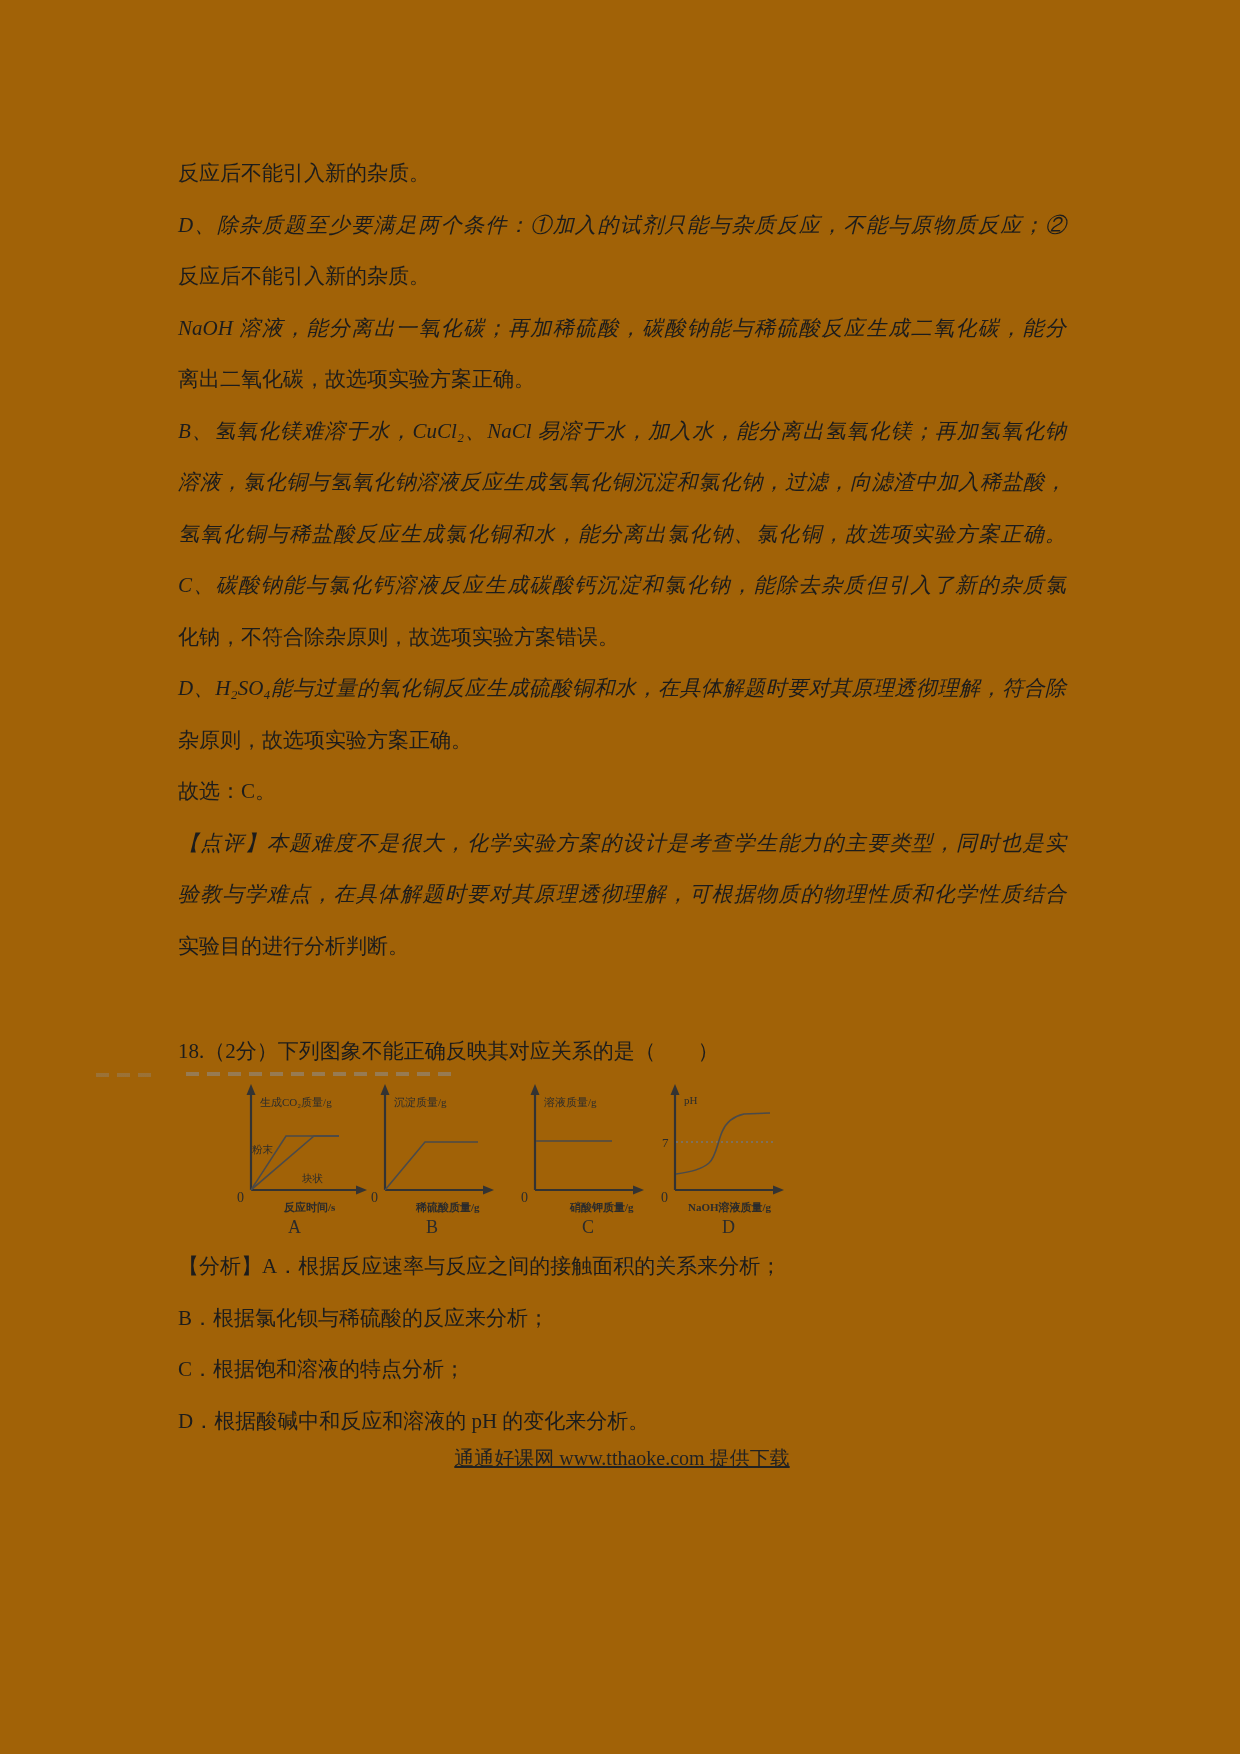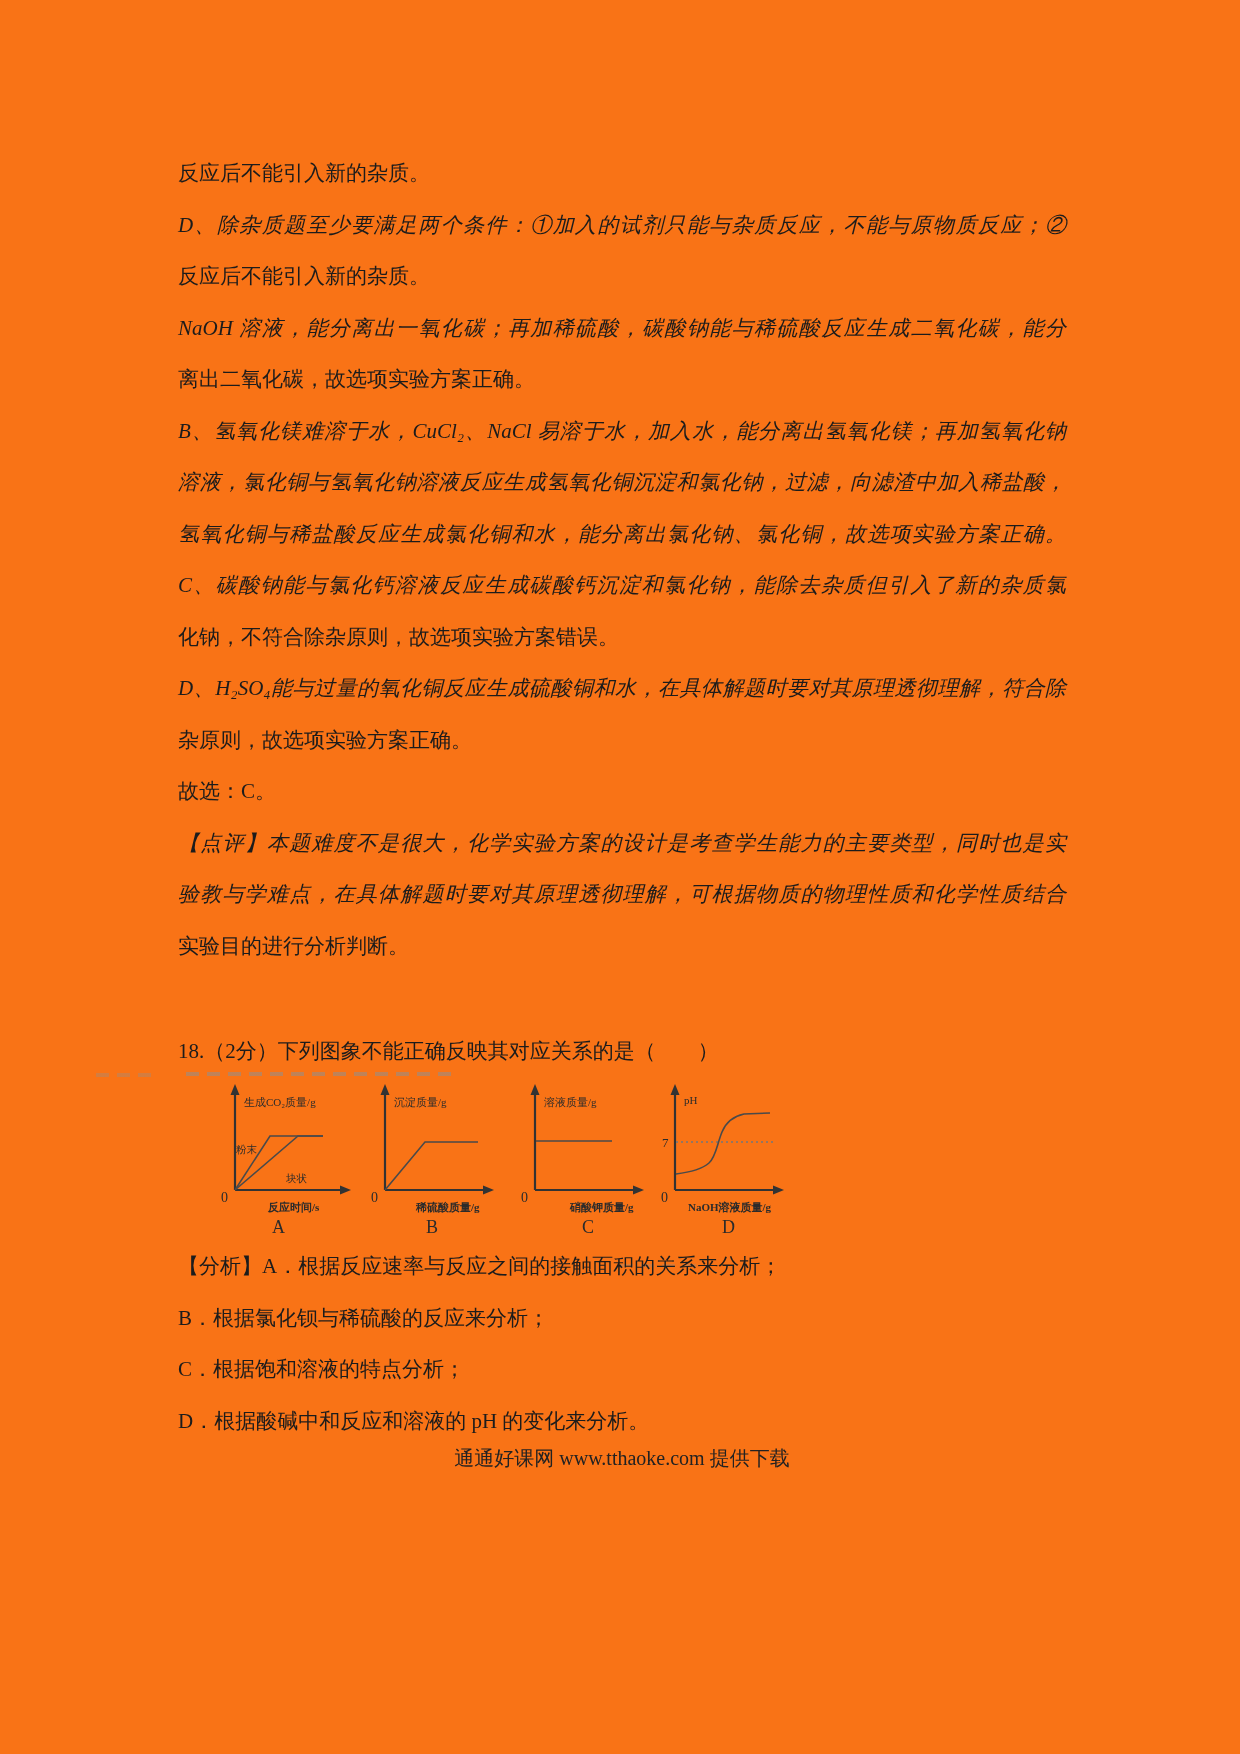--- a/index.html
+++ b/index.html
@@ -1,19 +1,19 @@
 <!DOCTYPE html>
 <html><head>
 <meta charset="utf-8">
 <style>
   html,body{margin:0;padding:0;background:#e8e8e8;}
   #page{
     position:relative;
     width:1240px;height:1754px;
-    background:#f97316;
+    background:#a16207;
     font-family:"Liberation Serif","DejaVu Serif",serif;
     color:#1c1c1c;
     overflow:hidden;
   }
   .textcol{position:absolute;left:178px;width:888px;}
   .doc-line{
     height:51.5px;line-height:51.5px;
     font-size:21px;white-space:nowrap;
     color:#1c1c1c;
   }
@@ -23,20 +23,21 @@
     text-align-last:justify;
     font-style:italic;
   }
   #main-text{top:148px;}
   #question-line{top:1026px;}
   #analysis-text{top:1241px;}
   #footer-line{
     position:absolute;left:178px;top:1433px;width:888px;
     height:51.5px;line-height:51.5px;font-size:20px;text-align:center;
     color:#222;
+    text-decoration:underline;
   }
   
   .smudge{
     position:absolute;height:4px;opacity:.55;
     background:repeating-linear-gradient(90deg,#8f8f8f 0 13px,transparent 13px 21px);
   }
   #smudge-top{left:186px;top:1072px;width:268px;}
   #smudge-top2{left:96px;top:1073px;width:60px;opacity:.35;}
   #smudge-bottom{left:620px;top:1264px;width:76px;opacity:.3;height:3px;}
   
@@ -48,21 +49,21 @@
   .ax{stroke:#333;stroke-width:2.2;fill:none;}
   .curve{stroke:#4a4a4a;stroke-width:1.6;fill:none;}
   .arrow{fill:#333;stroke:none;}
   .ylab{font-size:11px;}
   .xlab{font-size:11px;font-weight:bold;}
   .zero{font-size:14px;}
   .letter{font-size:18px;}
   .serieslab{font-size:10.5px;}
   .tick7{font-size:13px;}
   .dotted{stroke:#777;stroke-width:1.4;stroke-dasharray:2 3;fill:none;}
-  #chart-a{left:200px;} #chart-b{left:350px;text-align:center;} #chart-c{left:500px;} #chart-d{left:640px;}
+  #chart-a{left:216px;} #chart-b{left:350px;text-align:center;} #chart-c{left:500px;} #chart-d{left:640px;}
 </style>
 </head>
 <body>
 
 <div id="page">
 
   <div id="main-text" class="textcol">
     <div class="doc-line">反应后不能引入新的杂质。</div>
     <div class="doc-line j">D、除杂质题至少要满足两个条件：①加入的试剂只能与杂质反应，不能与原物质反应；②</div>
     <div class="doc-line">反应后不能引入新的杂质。</div>

